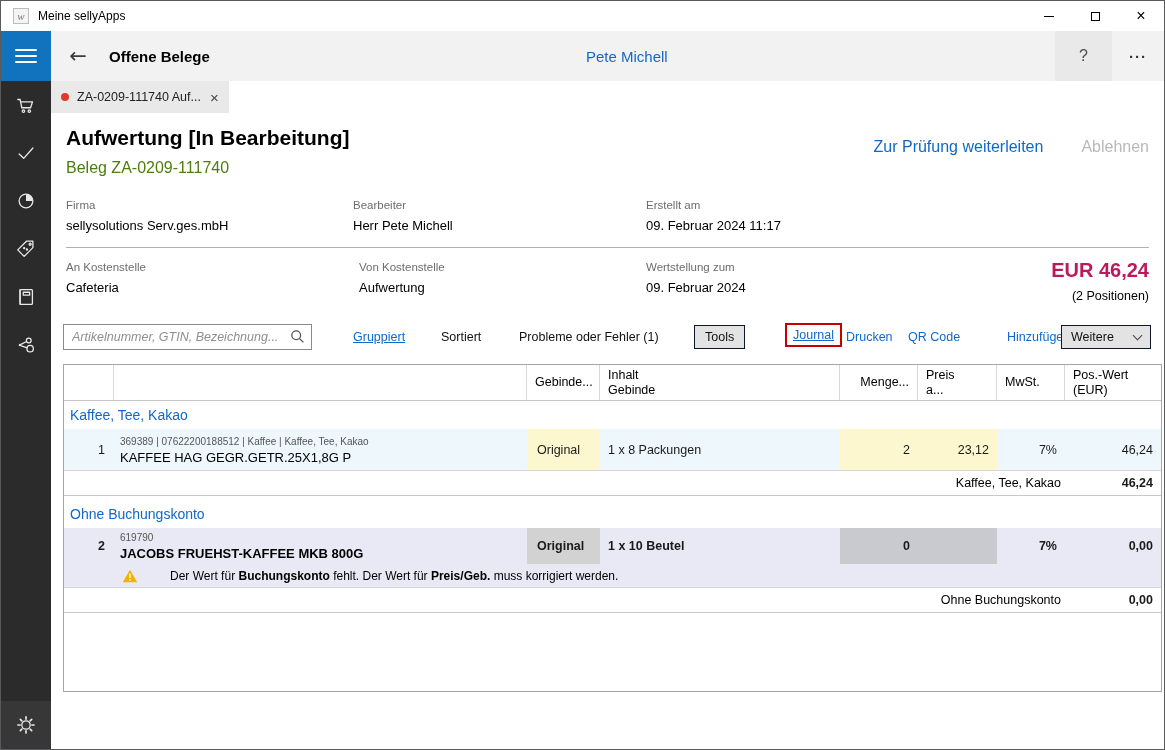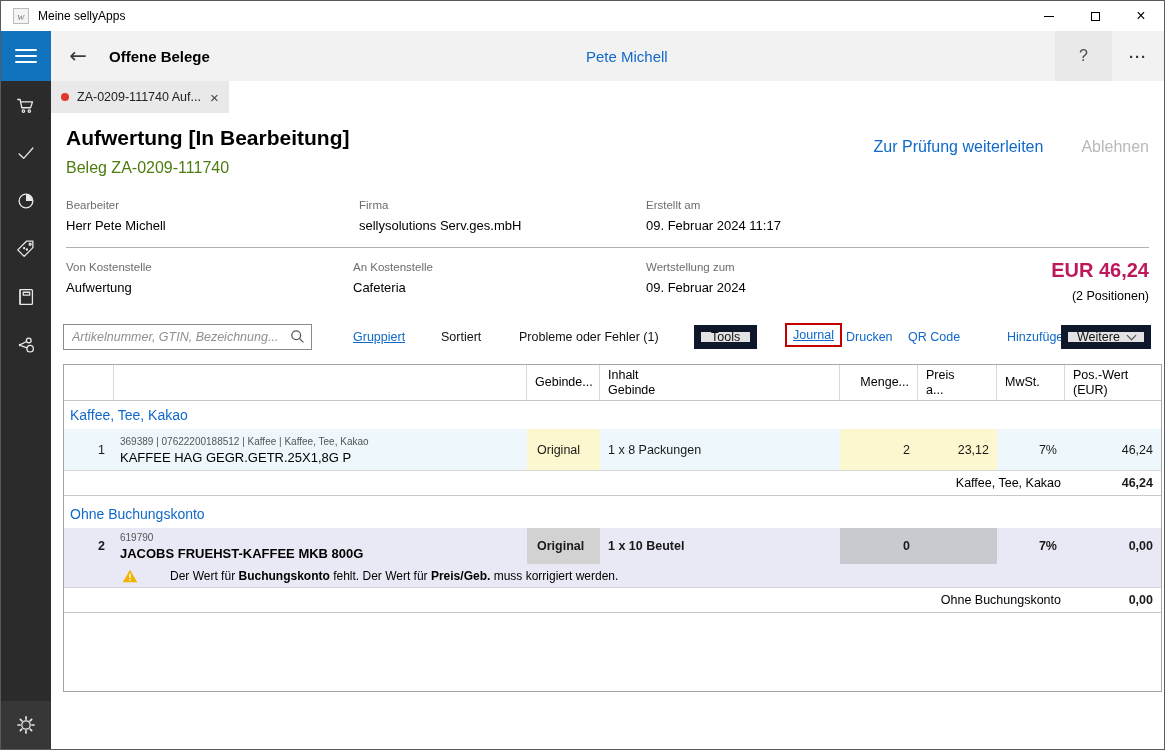--- a/index.html
+++ b/index.html
@@ -75,21 +75,21 @@
   .toolbar > * { position:absolute; top:0; }
   .search-wrap { left:0; width:249px; height:26px; }
   .search-wrap input { width:100%; height:100%; border:1px solid #8a8a8a; padding:0 28px 0 8px;
     font-size:12.5px; font-family:inherit; color:#333; background:#fff; }
   .search-wrap input::placeholder { font-style:italic; color:#8f8f8f; }
   .search-icon { position:absolute; right:7px; top:5px; }
   .tb-link { height:26px; display:flex; align-items:center; white-space:nowrap; }
   .blue-u { color:#1069c9; text-decoration:underline; }
   .plain { color:#111; }
   .l-gruppiert { left:290px; } .l-sortiert { left:378px; } .l-probleme { left:456px; }
-  .btn { height:24px; top:1px; background:#e3e3e3; border:7px solid #0f172a; display:flex;
+  .btn { height:24px; top:1px; background:#e3e3e3; border:1px solid #0f172a; display:flex;
     align-items:center; padding:0 10px; color:#111; white-space:nowrap; }
   .b-tools { left:631px; }
   .journal-box { left:722px; top:-1px; border:2px solid #c40000; padding:3px 6px; display:flex; align-items:center; }
   .l-drucken { left:783px;text-align:right; } .l-qr { left:845px; } .l-hinzu { left:944px; }
   .b-weitere { right:-2px; width:90px; justify-content:space-between; padding:0 9px; }
   .chev { width:7px; height:7px; border-right:1.5px solid #444; border-bottom:1.5px solid #444;
     transform:rotate(45deg); margin-top:-4px; }
 
   
   .grid { margin:14px -13px 0 -3px; height:328px; border:1px solid #a6a6a6; display:flex;
@@ -246,42 +246,42 @@
         <div class="head-row">
           <h1>Aufwertung [In Bearbeitung]</h1>
           <div class="doc-actions">
             <span class="link-primary">Zur Prüfung weiterleiten</span>
             <span class="link-disabled">Ablehnen</span>
           </div>
         </div>
         <div class="subtitle">Beleg ZA-0209-111740</div>
 
         <div class="info-row r1">
+          <div class="field f1">
+            <span class="lbl">Firma</span>
+            <span class="val">sellysolutions Serv.ges.mbH</span>
+          </div>
           <div class="field f2">
             <span class="lbl">Bearbeiter</span>
             <span class="val">Herr Pete Michell</span>
           </div>
-          <div class="field f1">
-            <span class="lbl">Firma</span>
-            <span class="val">sellysolutions Serv.ges.mbH</span>
-          </div>
           <div class="field f3">
             <span class="lbl">Erstellt am</span>
             <span class="val">09. Februar 2024 11:17</span>
           </div>
         </div>
 
         <div class="info-row r2">
+          <div class="field f2">
+            <span class="lbl">An Kostenstelle</span>
+            <span class="val">Cafeteria</span>
+          </div>
           <div class="field f1">
             <span class="lbl">Von Kostenstelle</span>
             <span class="val">Aufwertung</span>
-          </div>
-          <div class="field f2">
-            <span class="lbl">An Kostenstelle</span>
-            <span class="val">Cafeteria</span>
           </div>
           <div class="field f3">
             <span class="lbl">Wertstellung zum</span>
             <span class="val">09. Februar 2024</span>
           </div>
           <div class="doc-total">
             <div class="amount">EUR 46,24</div>
             <div class="positions">(2 Positionen)</div>
           </div>
         </div>

